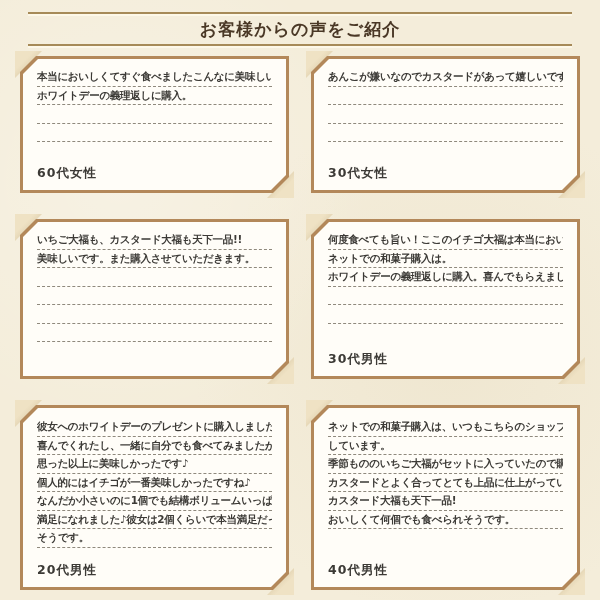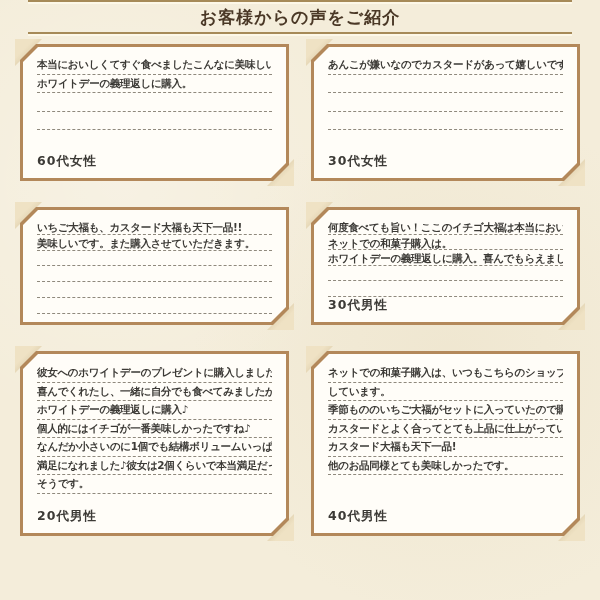--- a/index.html
+++ b/index.html
@@ -10,34 +10,34 @@
   *{margin:0;padding:0;box-sizing:border-box;}
   html,body{width:600px;height:600px;overflow:hidden;}
   body{
     background:
       radial-gradient(circle at 20% 30%, rgba(255,255,255,.25), transparent 40%),
       radial-gradient(circle at 75% 60%, rgba(205,185,140,.12), transparent 45%),
       var(--page-bg,#f4edda);
     font-family:"DejaVu Sans","Liberation Sans",sans-serif;
     color:var(--text-color,#3c3a36);
   }
-  .header{}
+  .header{padding-top:12px;}
   .hrule{height:2px;background:var(--header-rule,#a68a58);margin:0 28px;box-shadow:0 2px 0 rgba(255,250,235,.8);}
   .title{
     height:30px;line-height:30px;text-align:center;
     font-size:17px;font-weight:bold;color:var(--title-color,#4a3826);
     letter-spacing:1px;
   }
   .cards{
     display:grid;grid-template-columns:1fr 1fr;
     column-gap:22px;row-gap:26px;
     padding:10px 20px 0 20px;
   }
   .card{position:relative;}
-  .h1{height:137px;} .h2{height:118px;} .h3{height:185px;}
+  .h1{height:137px;} .h2{height:160px;} .h3{height:185px;}
   .fold{position:absolute;width:27px;height:27px;}
   .fold-tl{
     left:-5px;top:-5px;
     background:linear-gradient(135deg,var(--fold-light,#efe2c4) 35%,var(--fold-dark,#cdbb95) 92%);
     clip-path:polygon(0 0,100% 0,0 100%);
   }
   .fold-br{
     right:-5px;bottom:-5px;
     background:linear-gradient(315deg,var(--fold-light,#efe2c4) 35%,var(--fold-dark,#cdbb95) 92%);
     clip-path:polygon(100% 0,100% 100%,0 100%);
@@ -136,39 +136,39 @@
     </div>
   </div>
 
   <div class="card h3">
     <div class="fold fold-tl"></div>
     <div class="fold fold-br"></div>
     <div class="frame">
       <div class="inner">
         <div class="line">彼女へのホワイトデーのプレゼントに購入しました。</div>
         <div class="line">喜んでくれたし、一緒に自分でも食べてみましたが、</div>
-        <div class="line">ホワイトデーの義理返しに購入♪</div>
+        <div class="line">思った以上に美味しかったです♪</div>
         <div class="line">個人的にはイチゴが一番美味しかったですね♪</div>
         <div class="line">なんだか小さいのに1個でも結構ボリュームいっぱいで</div>
         <div class="line">満足になれました♪彼女は2個くらいで本当満足だった</div>
         <div class="line">そうです。</div>
         <div class="attribution">20代男性</div>
       </div>
     </div>
   </div>
 
   <div class="card h3">
     <div class="fold fold-tl"></div>
     <div class="fold fold-br"></div>
     <div class="frame">
       <div class="inner">
         <div class="line">ネットでの和菓子購入は、いつもこちらのショップで</div>
         <div class="line">しています。</div>
         <div class="line">季節もののいちご大福がセットに入っていたので購入</div>
         <div class="line">カスタードとよく合ってとても上品に仕上がっています。</div>
         <div class="line">カスタード大福も天下一品!</div>
-        <div class="line">他のお品同様とても美味しかったです。</div>
+        <div class="line">おいしくて何個でも食べられそうです。</div>
         <div class="attribution">40代男性</div>
       </div>
     </div>
   </div>
 
 </div>
 
 </body></html>

